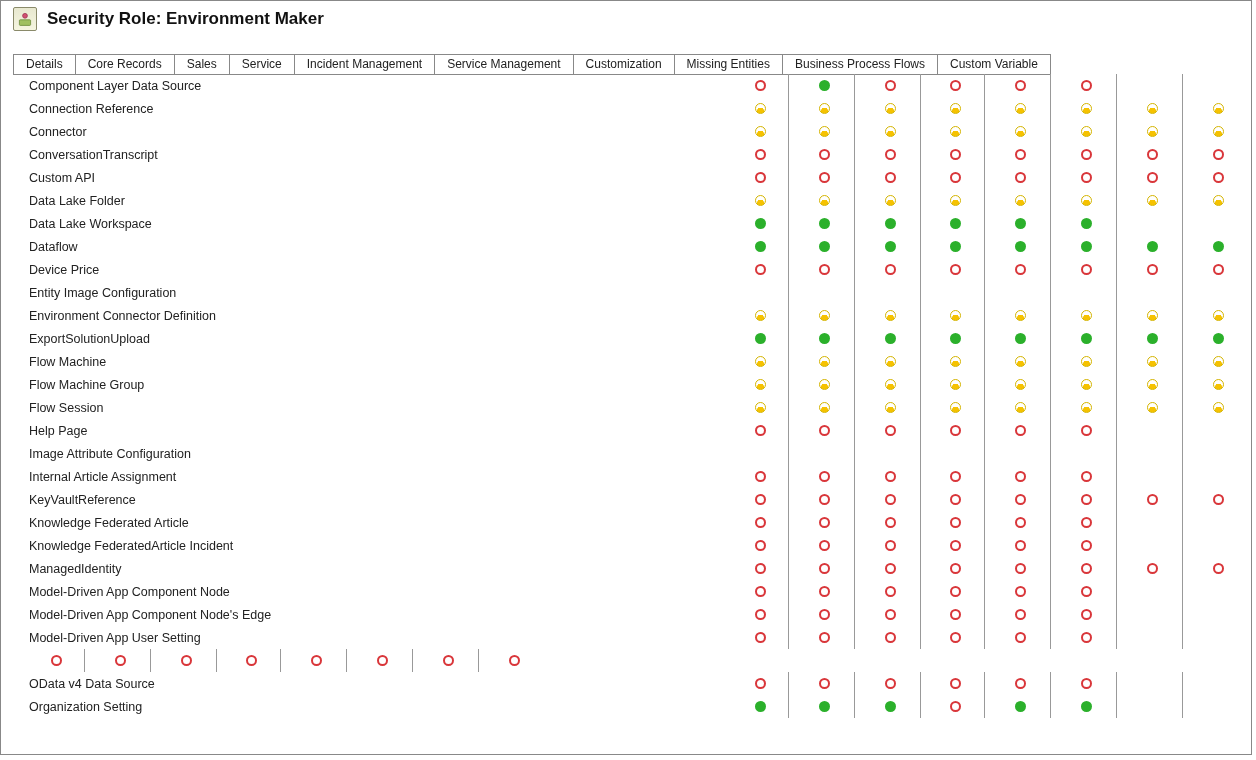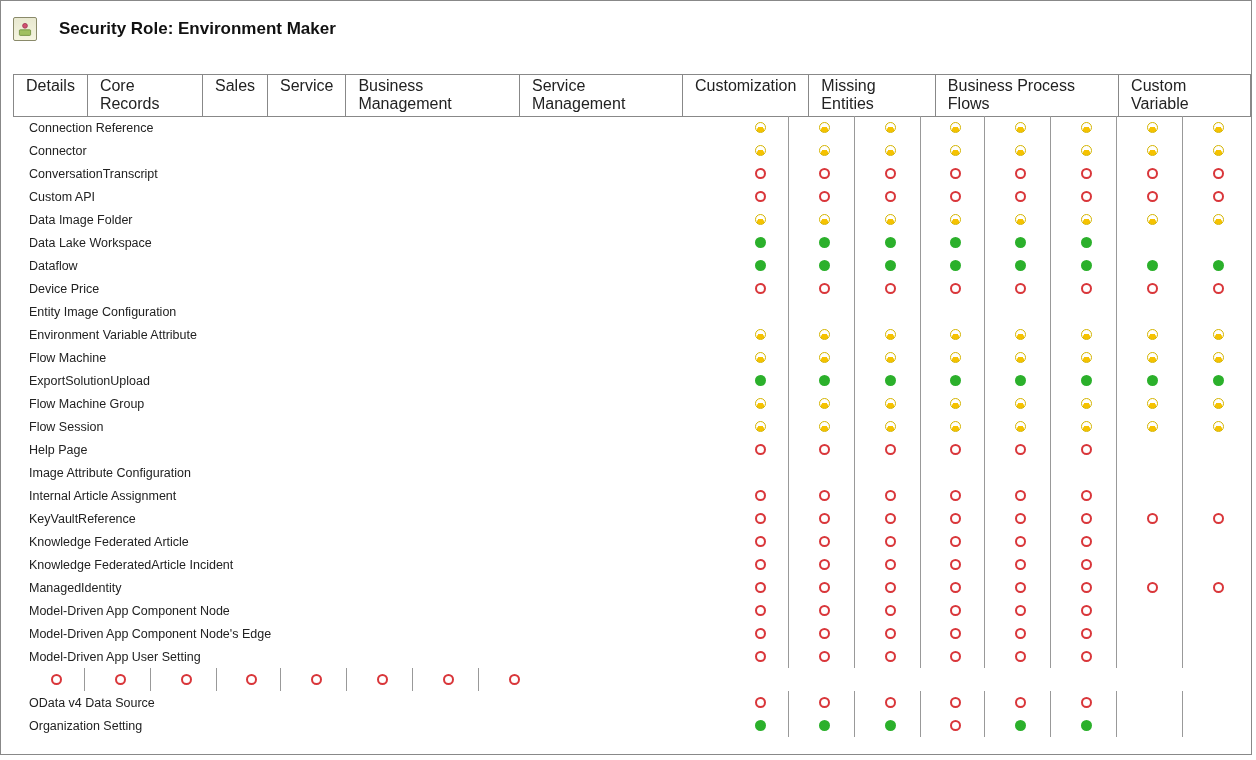--- a/index.html
+++ b/index.html
@@ -29,34 +29,34 @@
     border: 1px solid #8a8a6a;
     border-radius: 2px;
     background: linear-gradient(#e8e8d0,#f5f5e0);
     display: flex;
     align-items: center;
     justify-content: center;
     font-size: 12px;
     margin-right: 10px;
   }
   .header h1 {
-    margin: 12px;
+    margin: 0;
     padding: 0;
     font-size: 17px;
     font-weight: 700;
     color: #111;
   }
   .tabs {
     display: flex;
     margin: 12px 0 0 12px;
   }
   .tab {
     border: 1px solid #888;
     padding: 2px 12px 3px 12px;
-    font-size: 16px;
+    font-size: 12px;
     background: #fff;
     cursor: pointer;
     user-select: none;
     position: relative;
     top: 1px;
   }
   .tab + .tab {
     border-left: none;
   }
   .grid {
@@ -133,30 +133,55 @@
       </svg>
     </div>
     <h1>Security Role: Environment Maker</h1>
   </div>
 
   <div class="tabs" id="tabs">
       <div class="tab">Details</div>
       <div class="tab">Core Records</div>
       <div class="tab">Sales</div>
       <div class="tab">Service</div>
-      <div class="tab">Business Management</div>
+      <div class="tab">Incident Management</div>
       <div class="tab">Service Management</div>
       <div class="tab">Customization</div>
       <div class="tab">Missing Entities</div>
       <div class="tab">Business Process Flows</div>
       <div class="tab">Custom Variable</div>
     </div>
 
   <div class="grid" id="grid">
       <div class="row">
+        <div class="entity-label">Component Layer Data Source</div>
+        <div class="cells">
+          <div class="cell">
+            <div class="perm perm-none"></div>
+          </div>
+          <div class="cell">
+            <div class="perm perm-green"></div>
+          </div>
+          <div class="cell">
+            <div class="perm perm-none"></div>
+          </div>
+          <div class="cell">
+            <div class="perm perm-none"></div>
+          </div>
+          <div class="cell">
+            <div class="perm perm-none"></div>
+          </div>
+          <div class="cell">
+            <div class="perm perm-none"></div>
+          </div>
+          <div class="cell"></div>
+          <div class="cell"></div>
+        </div>
+      </div>
+      <div class="row">
         <div class="entity-label">Connection Reference</div>
         <div class="cells">
           <div class="cell">
             <div class="perm perm-yellow"></div>
           </div>
           <div class="cell">
             <div class="perm perm-yellow"></div>
           </div>
           <div class="cell">
             <div class="perm perm-yellow"></div>
@@ -259,21 +284,21 @@
           </div>
           <div class="cell">
             <div class="perm perm-none"></div>
           </div>
           <div class="cell">
             <div class="perm perm-none"></div>
           </div>
         </div>
       </div>
       <div class="row">
-        <div class="entity-label">Data Image Folder</div>
+        <div class="entity-label">Data Lake Folder</div>
         <div class="cells">
           <div class="cell">
             <div class="perm perm-yellow"></div>
           </div>
           <div class="cell">
             <div class="perm perm-yellow"></div>
           </div>
           <div class="cell">
             <div class="perm perm-yellow"></div>
           </div>
@@ -384,45 +409,74 @@
           <div class="cell"></div>
           <div class="cell"></div>
           <div class="cell"></div>
           <div class="cell"></div>
           <div class="cell"></div>
           <div class="cell"></div>
           <div class="cell"></div>
         </div>
       </div>
       <div class="row">
-        <div class="entity-label">Environment Variable Attribute</div>
-        <div class="cells">
-          <div class="cell">
-            <div class="perm perm-yellow"></div>
-          </div>
-          <div class="cell">
-            <div class="perm perm-yellow"></div>
-          </div>
-          <div class="cell">
-            <div class="perm perm-yellow"></div>
-          </div>
-          <div class="cell">
-            <div class="perm perm-yellow"></div>
-          </div>
-          <div class="cell">
-            <div class="perm perm-yellow"></div>
-          </div>
-          <div class="cell">
-            <div class="perm perm-yellow"></div>
-          </div>
-          <div class="cell">
-            <div class="perm perm-yellow"></div>
-          </div>
-          <div class="cell">
-            <div class="perm perm-yellow"></div>
+        <div class="entity-label">Environment Connector Definition</div>
+        <div class="cells">
+          <div class="cell">
+            <div class="perm perm-yellow"></div>
+          </div>
+          <div class="cell">
+            <div class="perm perm-yellow"></div>
+          </div>
+          <div class="cell">
+            <div class="perm perm-yellow"></div>
+          </div>
+          <div class="cell">
+            <div class="perm perm-yellow"></div>
+          </div>
+          <div class="cell">
+            <div class="perm perm-yellow"></div>
+          </div>
+          <div class="cell">
+            <div class="perm perm-yellow"></div>
+          </div>
+          <div class="cell">
+            <div class="perm perm-yellow"></div>
+          </div>
+          <div class="cell">
+            <div class="perm perm-yellow"></div>
+          </div>
+        </div>
+      </div>
+      <div class="row">
+        <div class="entity-label">ExportSolutionUpload</div>
+        <div class="cells">
+          <div class="cell">
+            <div class="perm perm-green"></div>
+          </div>
+          <div class="cell">
+            <div class="perm perm-green"></div>
+          </div>
+          <div class="cell">
+            <div class="perm perm-green"></div>
+          </div>
+          <div class="cell">
+            <div class="perm perm-green"></div>
+          </div>
+          <div class="cell">
+            <div class="perm perm-green"></div>
+          </div>
+          <div class="cell">
+            <div class="perm perm-green"></div>
+          </div>
+          <div class="cell">
+            <div class="perm perm-green"></div>
+          </div>
+          <div class="cell">
+            <div class="perm perm-green"></div>
           </div>
         </div>
       </div>
       <div class="row">
         <div class="entity-label">Flow Machine</div>
         <div class="cells">
           <div class="cell">
             <div class="perm perm-yellow"></div>
           </div>
           <div class="cell">
@@ -438,49 +492,20 @@
             <div class="perm perm-yellow"></div>
           </div>
           <div class="cell">
             <div class="perm perm-yellow"></div>
           </div>
           <div class="cell">
             <div class="perm perm-yellow"></div>
           </div>
           <div class="cell">
             <div class="perm perm-yellow"></div>
-          </div>
-        </div>
-      </div>
-      <div class="row">
-        <div class="entity-label">ExportSolutionUpload</div>
-        <div class="cells">
-          <div class="cell">
-            <div class="perm perm-green"></div>
-          </div>
-          <div class="cell">
-            <div class="perm perm-green"></div>
-          </div>
-          <div class="cell">
-            <div class="perm perm-green"></div>
-          </div>
-          <div class="cell">
-            <div class="perm perm-green"></div>
-          </div>
-          <div class="cell">
-            <div class="perm perm-green"></div>
-          </div>
-          <div class="cell">
-            <div class="perm perm-green"></div>
-          </div>
-          <div class="cell">
-            <div class="perm perm-green"></div>
-          </div>
-          <div class="cell">
-            <div class="perm perm-green"></div>
           </div>
         </div>
       </div>
       <div class="row">
         <div class="entity-label">Flow Machine Group</div>
         <div class="cells">
           <div class="cell">
             <div class="perm perm-yellow"></div>
           </div>
           <div class="cell">

